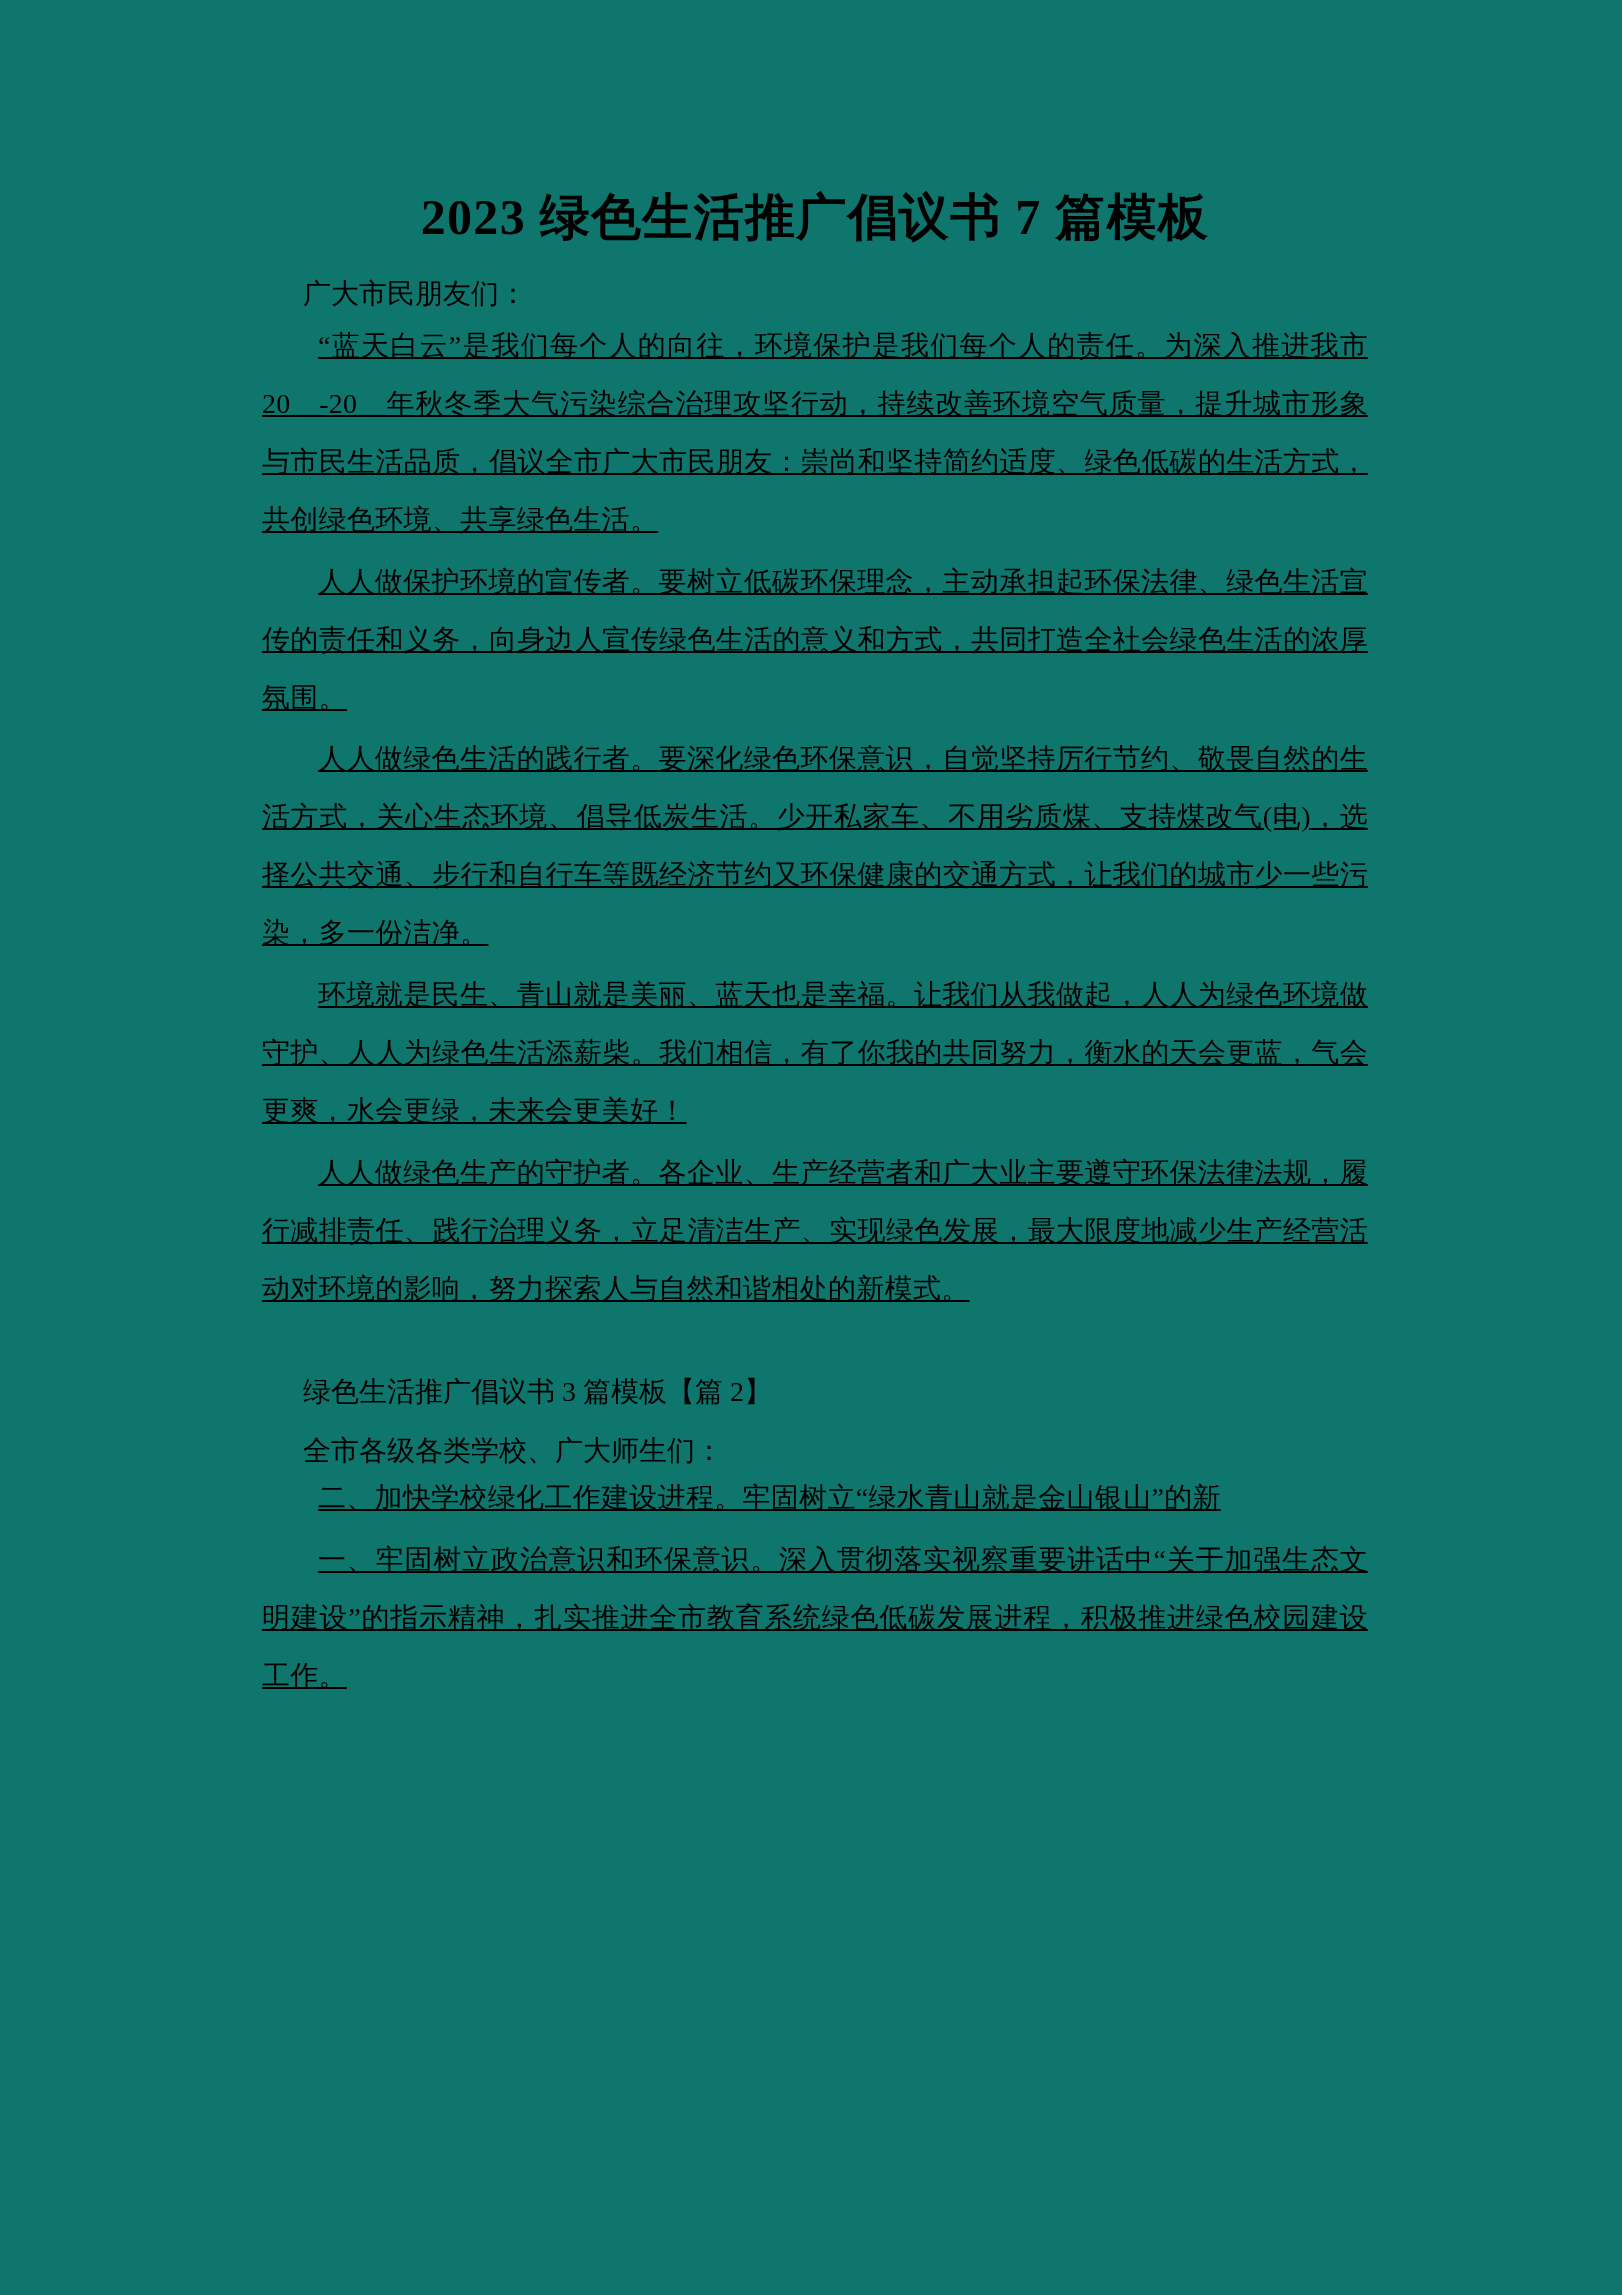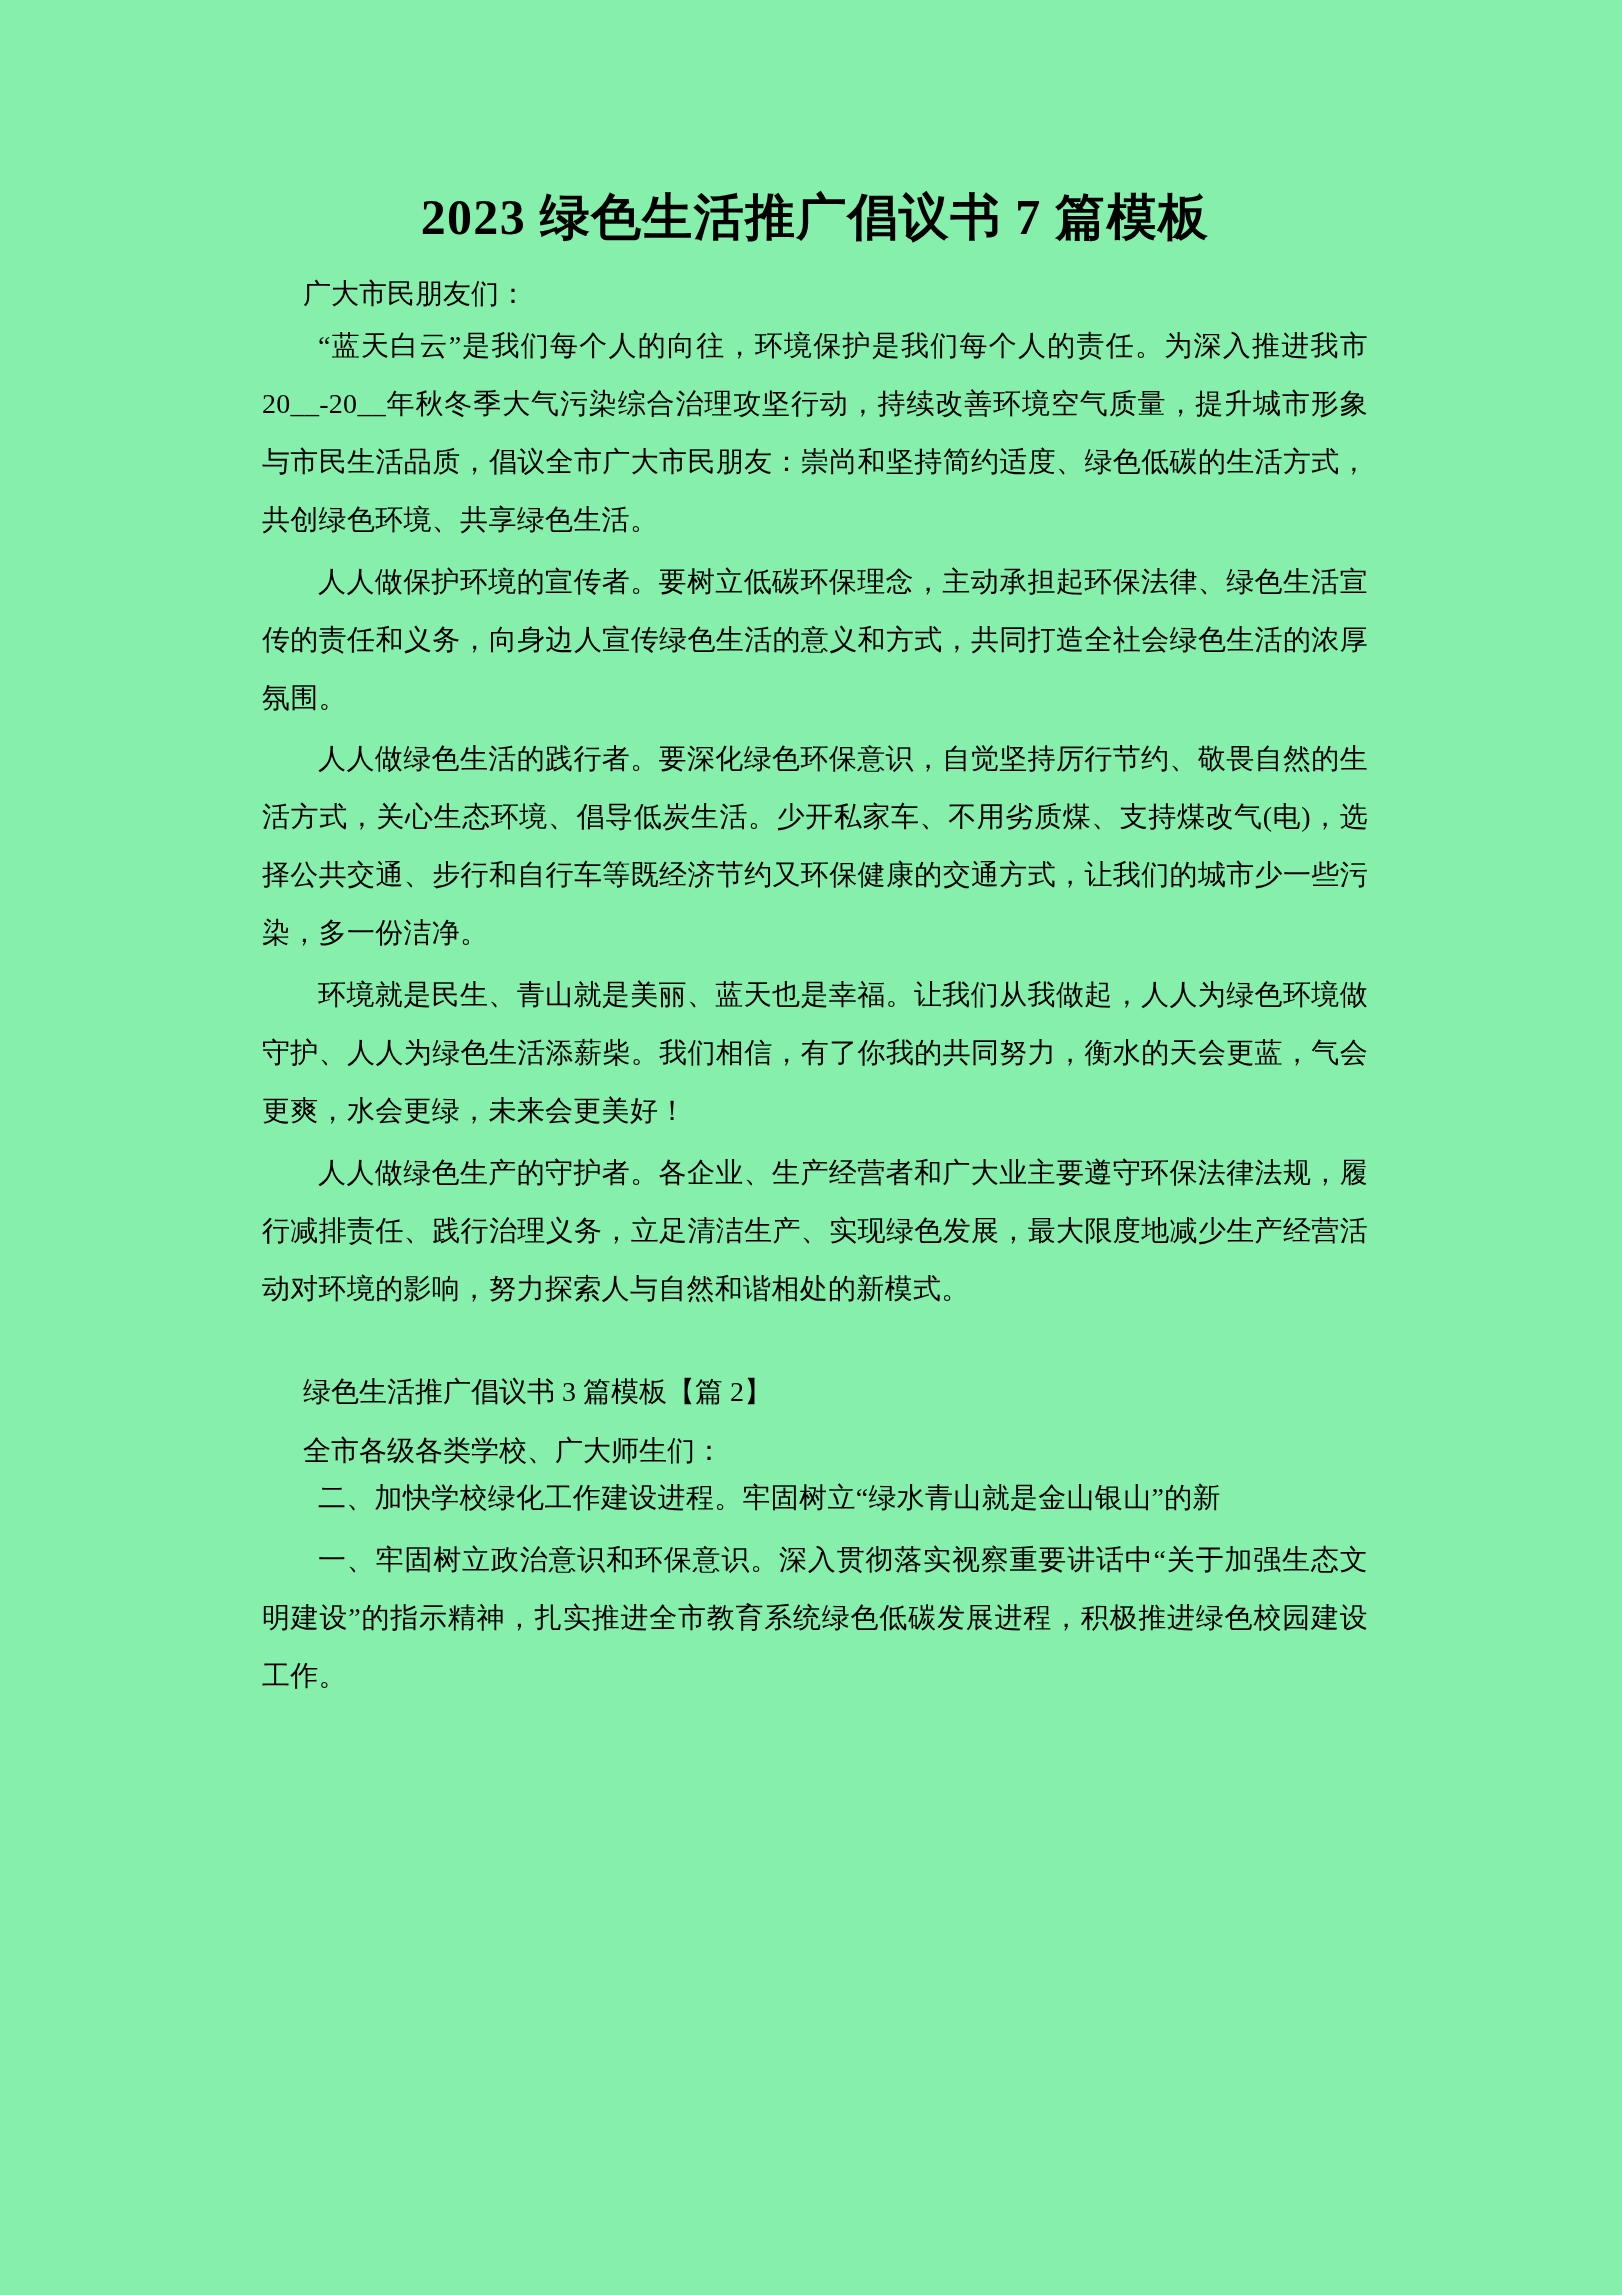--- a/index.html
+++ b/index.html
@@ -5,21 +5,21 @@
 <style>
   html, body {
     margin: 0;
     padding: 0;
     background: #ffffff;
   }
   .page {
     position: relative;
     width: 1623px;
     height: 2295px;
-    background: #86efac;
+    background: #0f766e;
     box-sizing: border-box;
     overflow: hidden;
     font-family: "Liberation Serif", "DejaVu Serif", serif;
     color: #000000;
   }
   .content {
     position: absolute;
     left: 262px;
     top: 0;
     width: 1106px;
@@ -50,20 +50,21 @@
   }
   .body-para {
     font-size: 28px;
     line-height: 58px;
     margin: 0;
     padding-top: 3.9px;
     text-align: justify;
     text-justify: inter-ideograph;
     text-indent: 56px;
     letter-spacing: 0.3px;
+    text-decoration: underline;
   }
   .body-para.first-para {
     padding-top: 9.2px;
   }
 </style>
 </head>
 <body>
 
 <div class="page">
   <div class="content">

